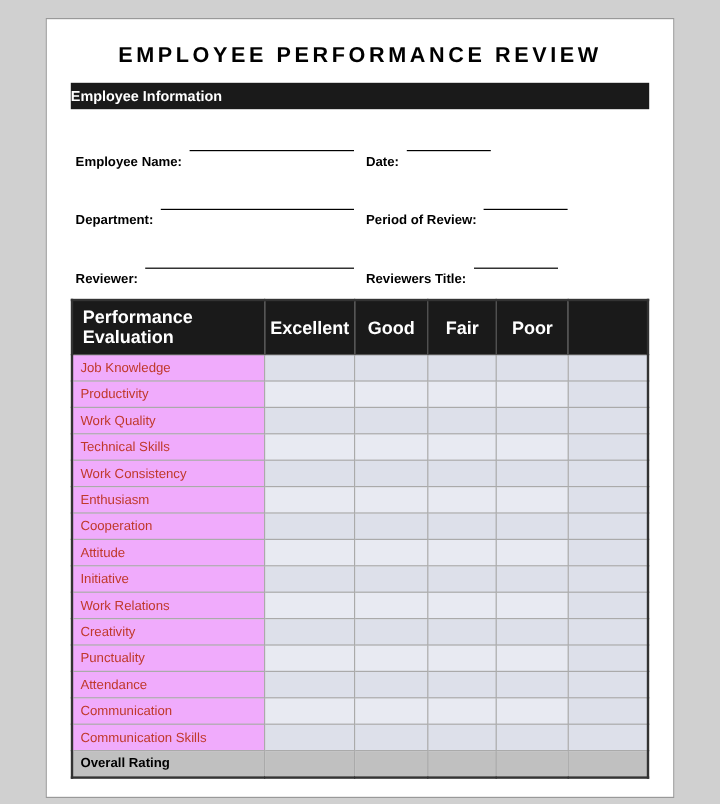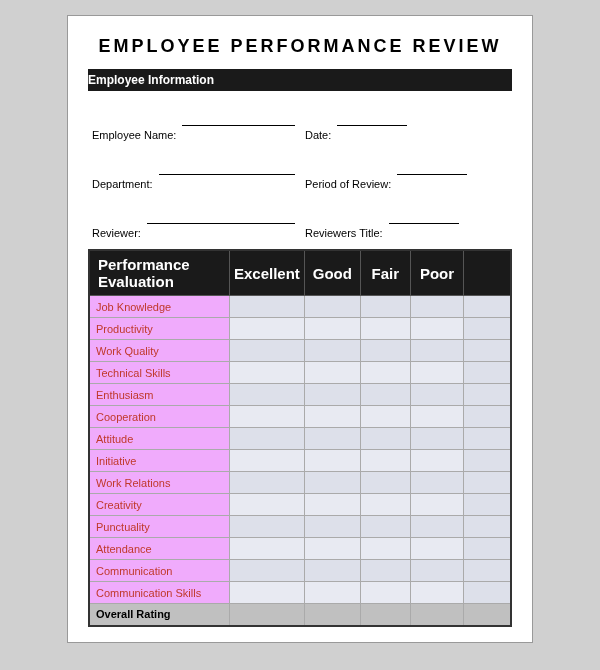--- a/index.html
+++ b/index.html
@@ -11,21 +11,21 @@
       background: #d0d0d0;
       display: flex;
       justify-content: center;
       align-items: flex-start;
       padding: 15px;
       font-family: Arial, sans-serif;
       font-size: 12px;
     }
     .page {
       background: #fff;
-      width: 466px;
+      width: 524px;
       padding: 20px 20px 15px 20px;
       border: 1px solid #999;
     }
     .main-title {
       text-align: center;
       font-size: 18px;
       font-weight: bold;
       letter-spacing: 3px;
       margin-bottom: 12px;
       color: #000;
@@ -44,21 +44,21 @@
       gap: 5px 10px;
       margin-bottom: 10px;
       padding: 0 4px;
     }
     .info-row {
       display: flex;
       align-items: center;
       gap: 6px;
     }
     .info-label {
-      font-weight: normal;
+      font-weight: bold;
       font-size: 11px;
       white-space: nowrap;
       color: #000;
       margin-top: 32px;
     }
     .info-line {
       flex: 1;
       border-bottom: 1px solid #000;
       height: 14px;
       min-width: 80px;
@@ -196,20 +196,28 @@
         </tr>
         <tr>
           <td class="name-cell">Technical Skills</td>
           <td class="rating-cell"></td>
           <td class="rating-cell"></td>
           <td class="rating-cell"></td>
           <td class="rating-cell"></td>
           <td class="extra-cell"></td>
         </tr>
         <tr>
+          <td class="name-cell">Work Consistency</td>
+          <td class="rating-cell"></td>
+          <td class="rating-cell"></td>
+          <td class="rating-cell"></td>
+          <td class="rating-cell"></td>
+          <td class="extra-cell"></td>
+        </tr>
+        <tr>
           <td class="name-cell">Enthusiasm</td>
           <td class="rating-cell"></td>
           <td class="rating-cell"></td>
           <td class="rating-cell"></td>
           <td class="rating-cell"></td>
           <td class="extra-cell"></td>
         </tr>
         <tr>
           <td class="name-cell">Cooperation</td>
           <td class="rating-cell"></td>

